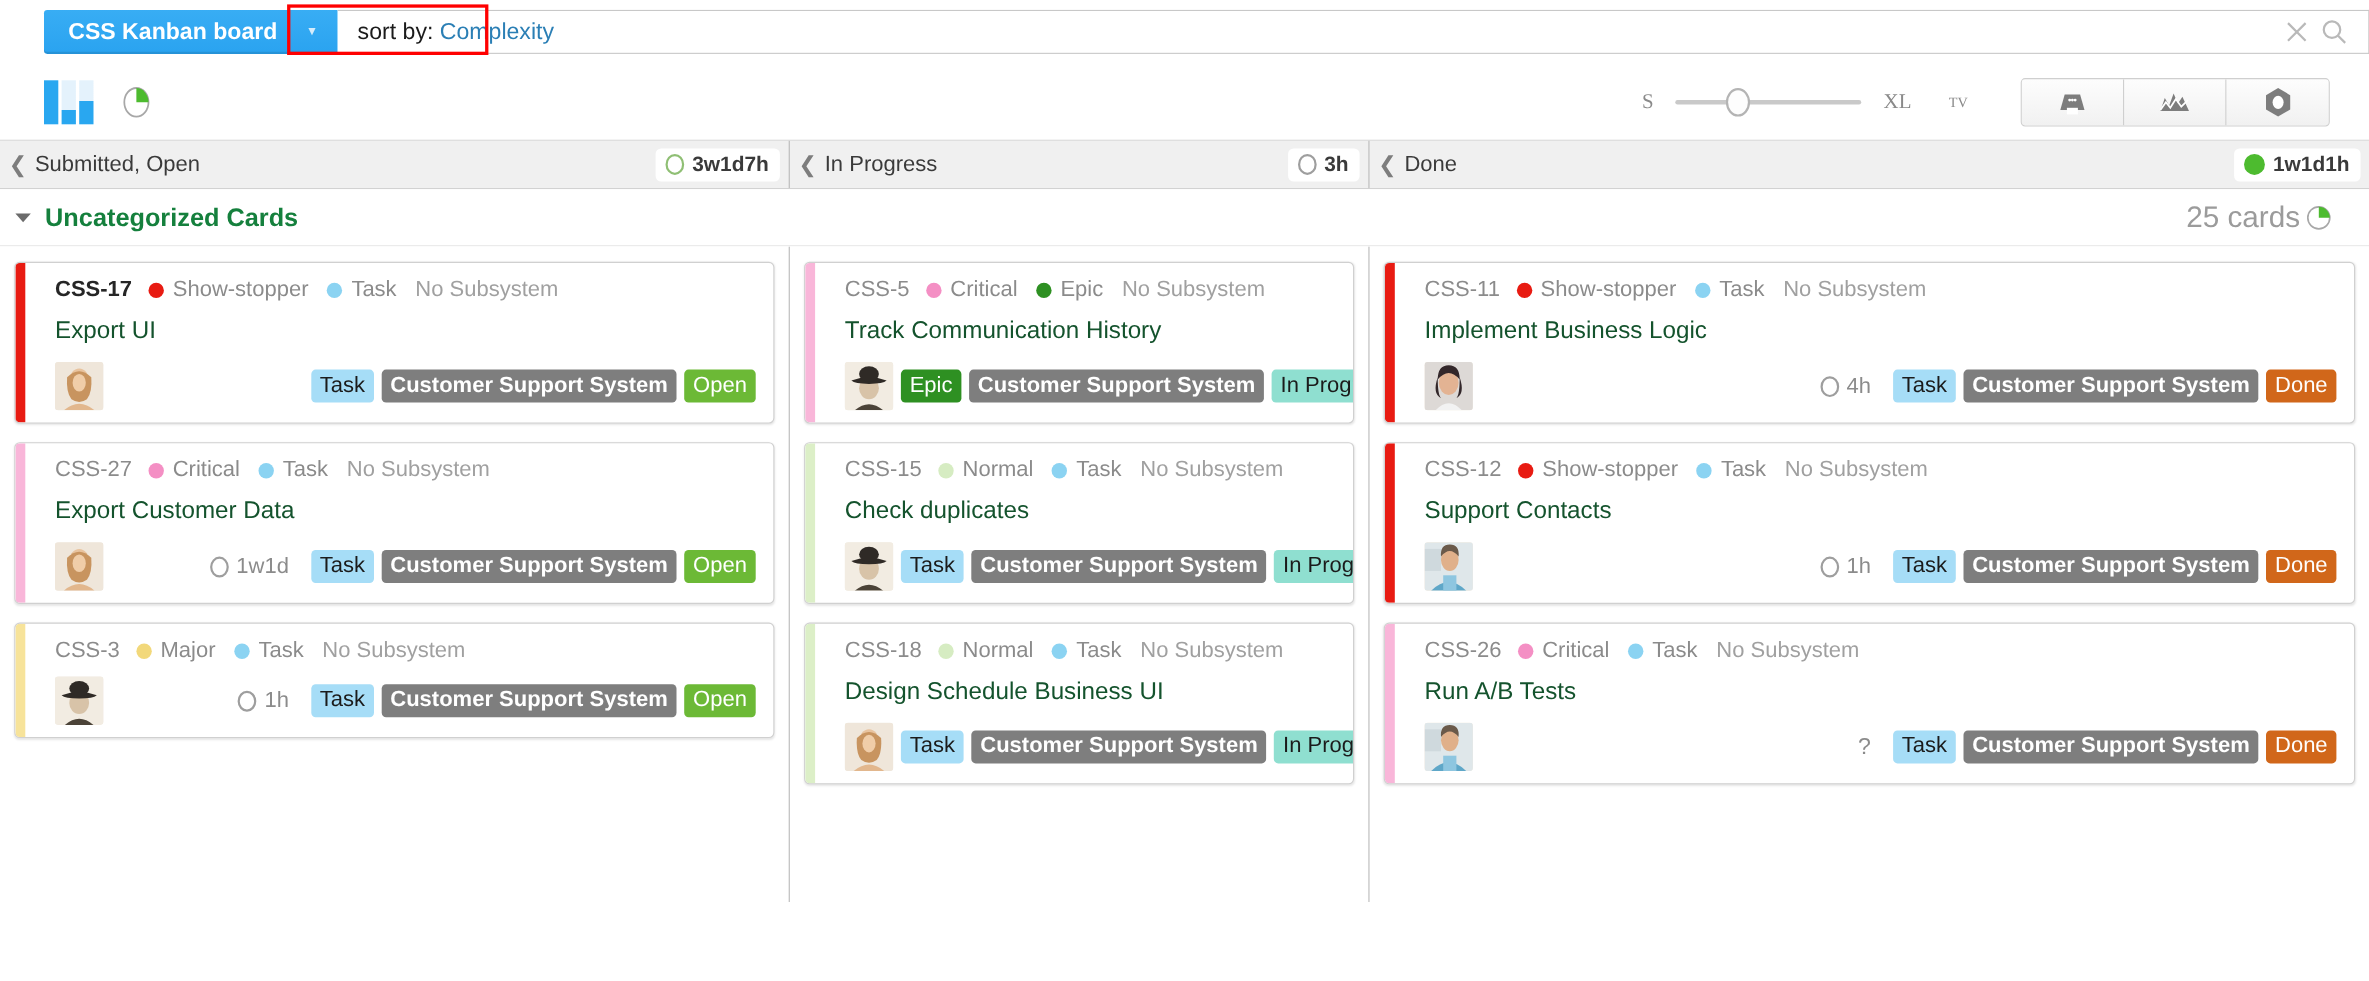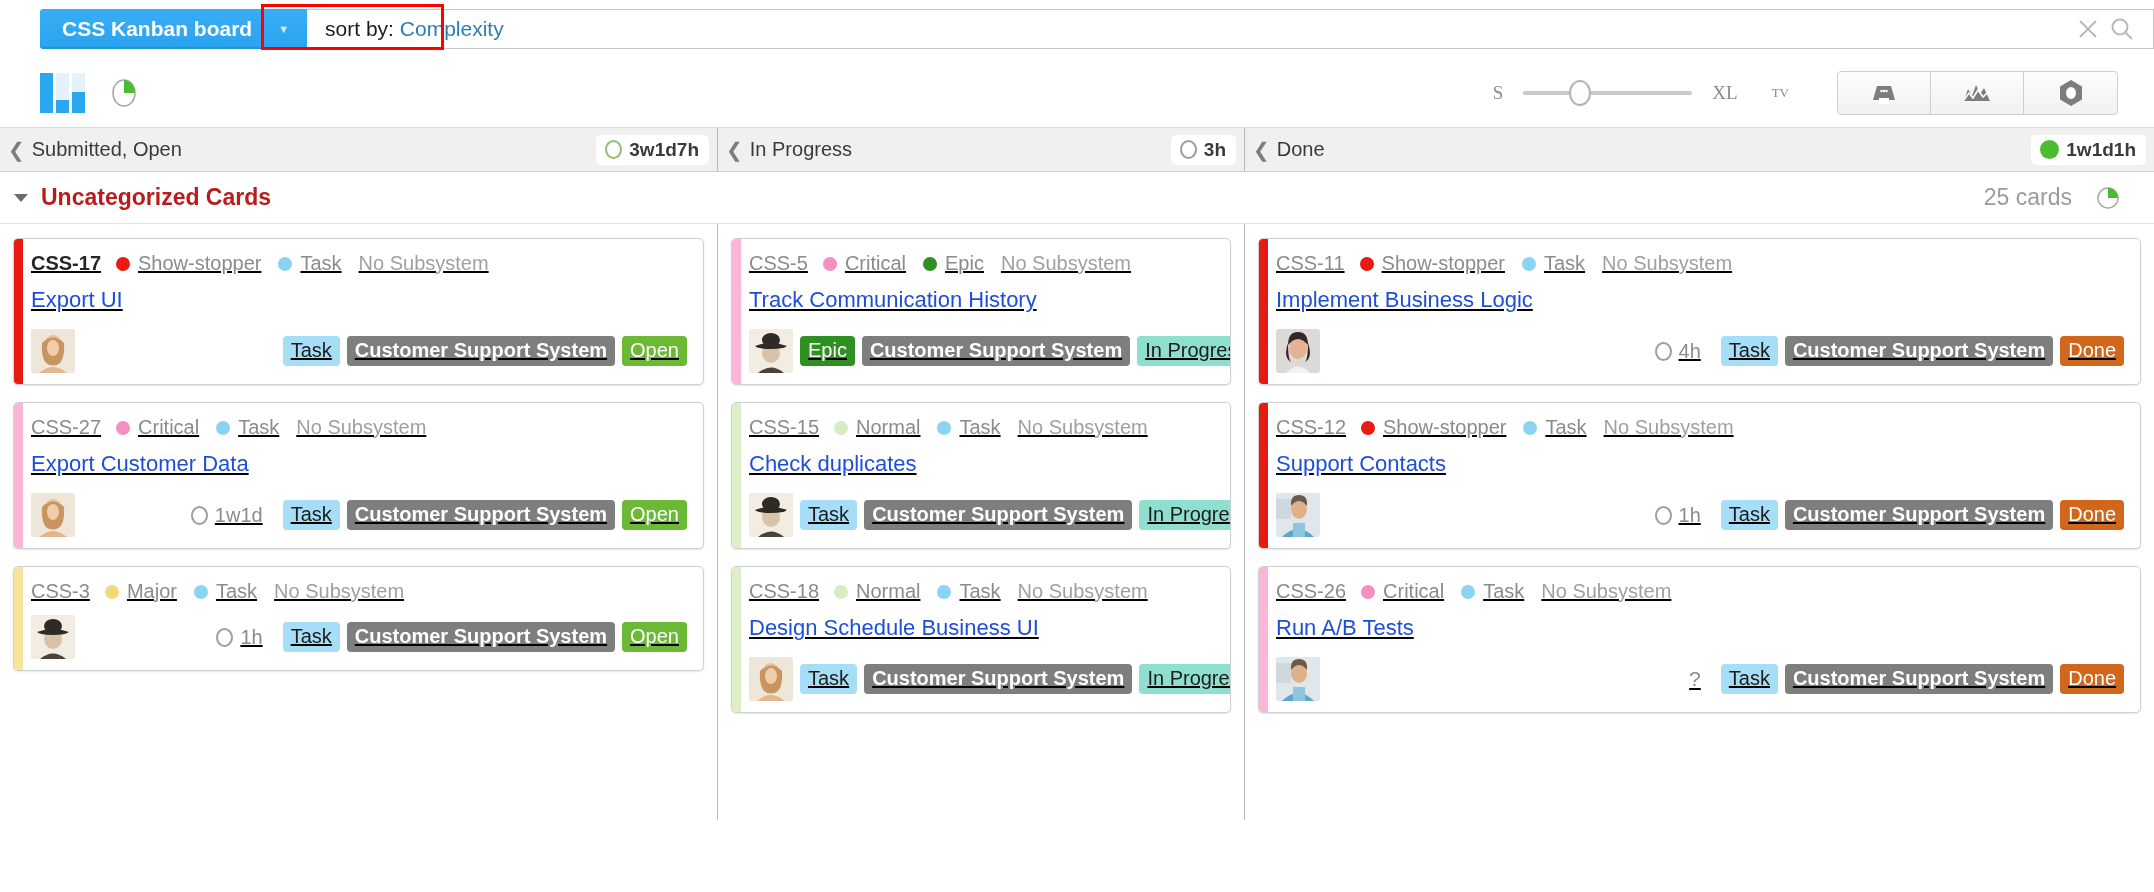--- a/index.html
+++ b/index.html
@@ -184,25 +184,25 @@
     background: #fff;
     border-bottom: 1px solid #e3e3e3;
   }
   .swim-caret {
     width: 0; height: 0;
     border-left: 7px solid transparent;
     border-right: 7px solid transparent;
     border-top: 8px solid #6b6b6b;
     margin-right: 13px; cursor: pointer;
   }
-  .swim-title { font-size: 23px; font-weight: bold; color: #b91c1c; }
+  .swim-title { font-size: 23px; font-weight: bold; color: #15803d; }
   .swim-spacer { flex: 1; }
   .card-count {
-    font-size: 23px; color: #9b9b9b;
-    display: flex; align-items: center; gap: 24px;
+    font-size: 27px; color: #9b9b9b;
+    display: flex; align-items: center; gap: 5px;
   }
 
   
   .board {
     display: flex;
     height: 596px;
     background: #fff;
     overflow: hidden;
   }
   .col {
@@ -221,39 +221,39 @@
     box-shadow: 0 1px 2px rgba(0,0,0,.10);
     margin-bottom: 17px;
     padding: 13px 16px 11px 16px;
     overflow: hidden;
     cursor: pointer;
   }
   .card .prio-bar {
     position: absolute; left: 0; top: 0; bottom: 0;
     width: 9px;
   }
-  .card .inner { margin-left: 1px; text-decoration: underline; }
+  .card .inner { margin-left: 20px; }
 
   .card-meta {
     display: flex; align-items: center;
     font-size: 20px; color: #8b8b8b;
     white-space: nowrap;
     margin-bottom: 12px;
   }
   .card-meta .cid { color: #8b8b8b; margin-right: 15px; }
   .card-meta .cid.strong { color: #262626; font-weight: bold; }
   .mdot {
     width: 14px; height: 14px; border-radius: 50%;
     display: inline-block; margin-right: 8px; flex: none;
   }
   .card-meta .mgroup { display: flex; align-items: center; margin-right: 17px; }
   .card-meta .nosub { color: #a0a0a0; }
 
   .card-title {
-    font-size: 22px; color: #1d4ed8;
+    font-size: 22px; color: #14532d;
     margin-bottom: 16px;
     white-space: nowrap;
   }
 
   .card-foot { display: flex; align-items: center; }
   .avatar {
     width: 44px; height: 44px;
     border-radius: 3px;
     flex: none;
     overflow: hidden;

